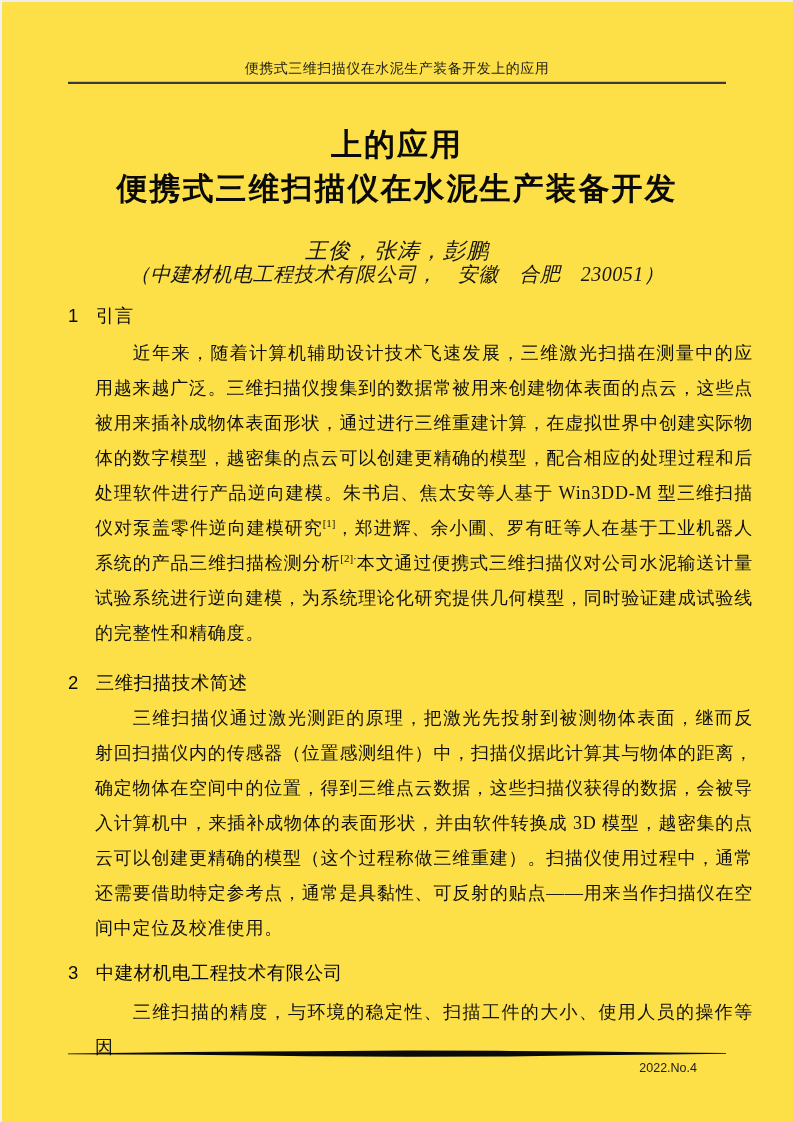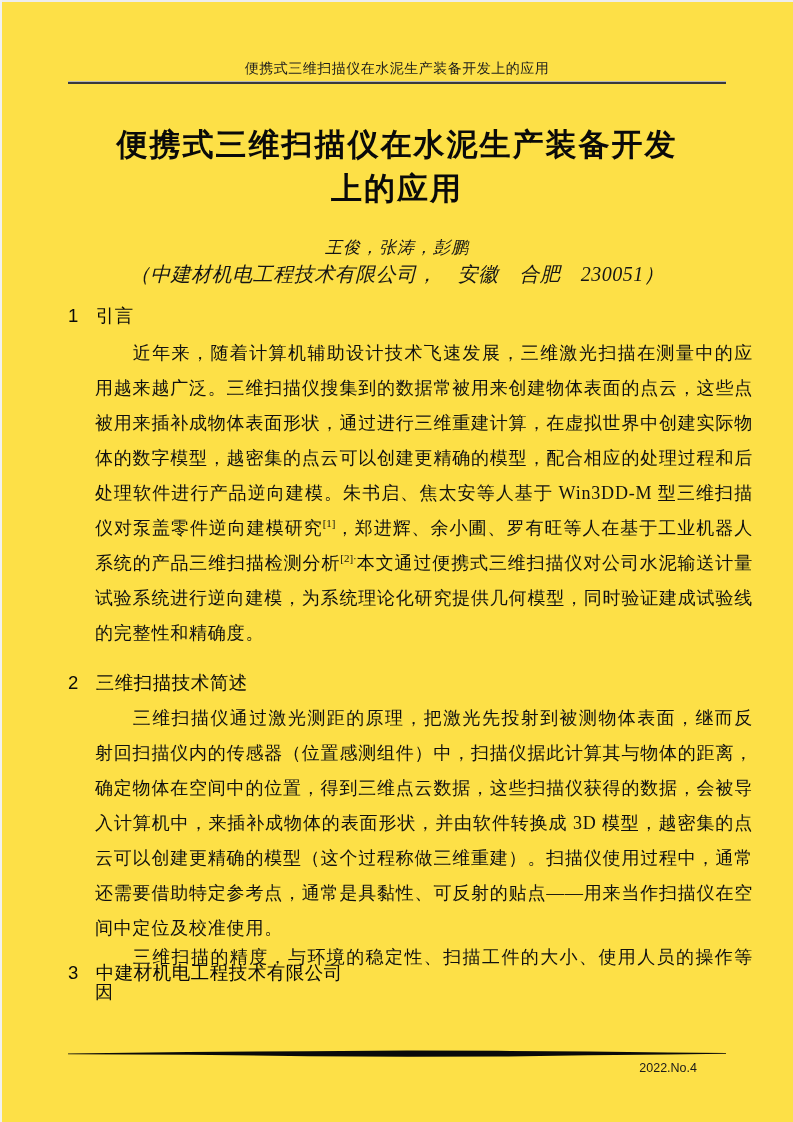--- a/index.html
+++ b/index.html
@@ -37,21 +37,21 @@
     font-size: 31px;
     font-weight: 700;
     line-height: 44px;
     letter-spacing: 2px;
     color: #0a0a0a;
   }
   .authors {
     position: absolute;
     top: 236px; left: 68px; width: 658px;
     text-align: center;
-    font-size: 17px;
+    font-size: 22px;
     font-style: italic;
     letter-spacing: 1px;
     color: #151515;
   }
   .affiliation {
     position: absolute;
     top: 261px; left: 68px; width: 658px;
     text-align: center;
     font-size: 20px;
     font-style: italic;
@@ -78,21 +78,21 @@
     font-size: 18px;
     line-height: 35px;
     letter-spacing: 0.8px;
     text-align: justify;
     text-indent: 2.1em;
     color: #101010;
     margin-left: 27px;
   }
   #para1 { top: 336px; }
   #para2 { top: 701px; }
-  #para3 { top: 940px; }
+  #para3 { top: 995px; }
   .body-para sup {
     font-size: 11px;
     line-height: 0;
     vertical-align: super;
     letter-spacing: 0;
   }
   .footer-rule {
     position: absolute;
     top: 1050px; left: 68px; width: 658px; height: 8px;
   }
@@ -115,22 +115,22 @@
 <body>
 
 <div class="page">
   <div class="edge-top"></div>
   <div class="edge-left"></div>
 
   <div class="running-header">便携式三维扫描仪在水泥生产装备开发上的应用</div>
   <div class="header-rule"></div>
 
   <h1 class="doc-title">
+    <span style="display:block">上的应用</span>
     <span style="display:block">便携式三维扫描仪在水泥生产装备开发</span>
-    <span style="display:block">上的应用</span>
   </h1>
 
   <div class="authors">王俊，张涛，彭鹏</div>
   <div class="affiliation">（中建材机电工程技术有限公司，　安徽　合肥　230051）</div>
 
   <h2 class="section-heading" id="sec1">
     <span class="sec-num">1</span><span>引言</span>
   </h2>
 
   <p class="body-para" id="para1"><span>近年来，随着计算机辅助设计技术飞速发展，三维激光扫描在测量中的应用越来越广泛。三维扫描仪搜集到的数据常被用来创建物体表面的点云，这些点被用来插补成物体表面形状，通过进行三维重建计算，在虚拟世界中创建实际物体的数字模型，越密集的点云可以创建更精确的模型，配合相应的处理过程和后处理软件进行产品逆向建模。朱书启、焦太安等人基于 Win3DD-M 型三维扫描仪对泵盖零件逆向建模研究</span><sup>[1]</sup><span>，郑进辉、余小圃、罗有旺等人在基于工业机器人系统的产品三维扫描检测分析</span><sup>[2]·</sup><span>本文通过便携式三维扫描仪对公司水泥输送计量试验系统进行逆向建模，为系统理论化研究提供几何模型，同时验证建成试验线的完整性和精确度。</span></p>

